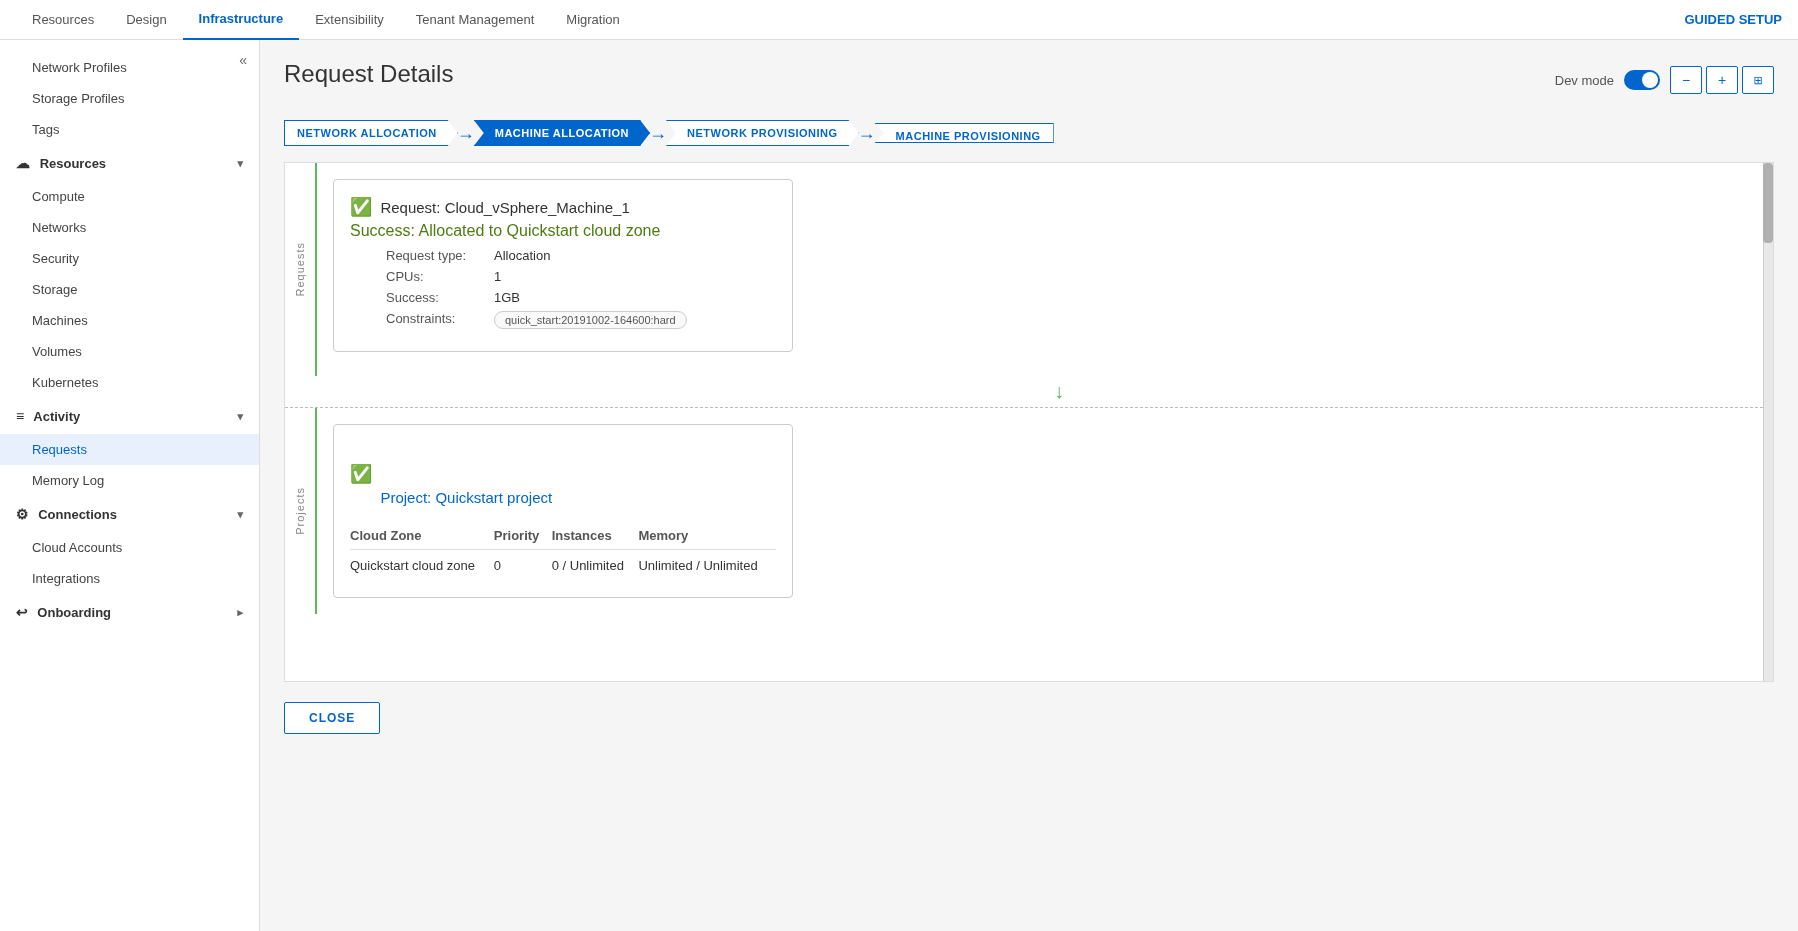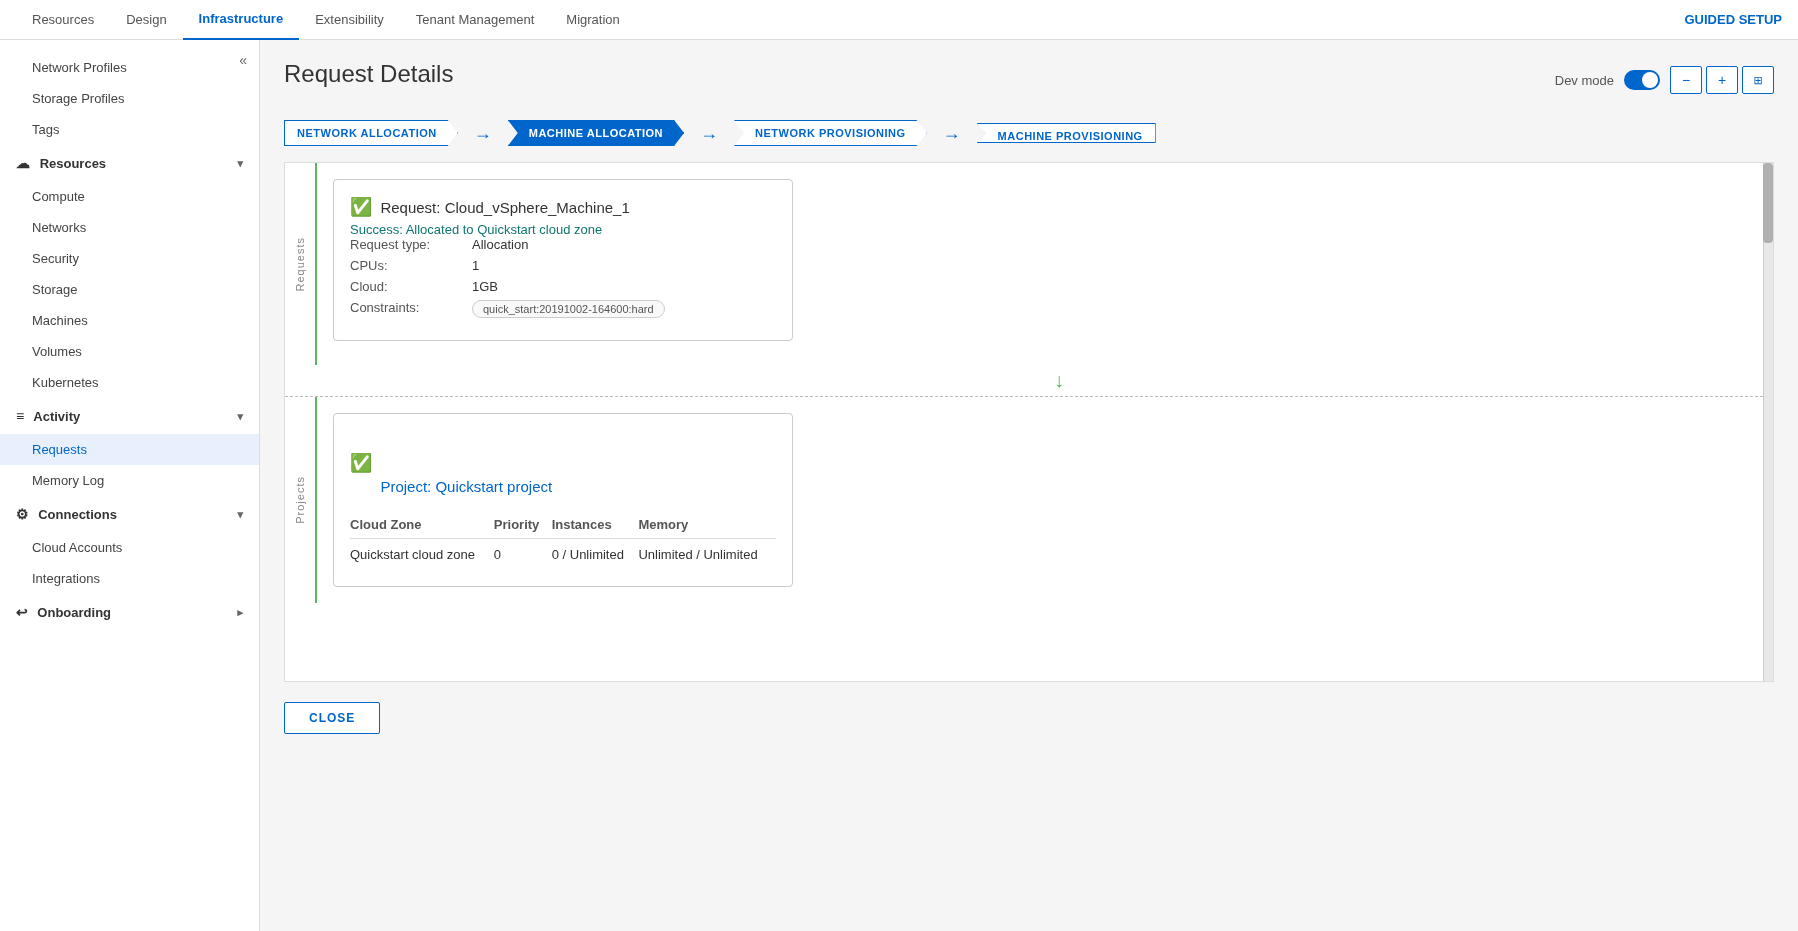--- a/index.html
+++ b/index.html
@@ -56,21 +56,21 @@
       width: 16px; height: 16px; background: #fff; border-radius: 50%;
     }
     .zoom-btn {
       width: 32px; height: 28px; border: 1px solid #0066cc; background: #fff;
       color: #0066cc; cursor: pointer; display: flex; align-items: center;
       justify-content: center; font-size: 14px; border-radius: 2px;
     }
 
     
     .steps-bar {
-      display: flex; align-items: center; margin-bottom: 16px; gap: 17px;
+      display: flex; align-items: center; margin-bottom: 16px; gap: 0;
     }
     .step {
       padding: 6px 16px 6px 20px; border: 1px solid #0066cc; font-size: 11px;
       font-weight: 600; cursor: pointer; position: relative; background: #fff;
       color: #0066cc; letter-spacing: 0.5px; clip-path: polygon(0 0, calc(100% - 10px) 0, 100% 50%, calc(100% - 10px) 100%, 0 100%, 10px 50%);
     }
     .step:first-child { clip-path: polygon(0 0, calc(100% - 10px) 0, 100% 50%, calc(100% - 10px) 100%, 0 100%); }
     .step.active { background: #0066cc; color: #fff; }
 
     
@@ -82,22 +82,22 @@
     
     .request-card {
       border: 1px solid #ccc; border-radius: 4px; padding: 16px;
       background: #fff; max-width: 460px; margin-bottom: 8px;
     }
     .request-card-title {
       display: flex; align-items: center; gap: 8px;
       font-size: 15px; font-weight: 500; margin-bottom: 4px;
     }
     .success-icon { color: #5cb85c; font-size: 18px; }
-    .success-text { color: #0f766e; font-size: 13px; margin-bottom: 0; }
-    .detail-row { display: flex; gap: 22px; margin-bottom: 6px; font-size: 13px; }
+    .success-text { color: #4d7c0f; font-size: 16px; margin-bottom: 8px; }
+    .detail-row { display: flex; gap: 8px; margin-bottom: 6px; font-size: 13px; margin-left: 36px; }
     .detail-label { color: #555; min-width: 100px; }
     .detail-value { color: #333; }
     .constraint-badge {
       border: 1px solid #ccc; border-radius: 10px; padding: 2px 10px;
       font-size: 11px; color: #555; background: #f9f9f9;
     }
 
     
     .arrow-down {
       display: flex; justify-content: center; align-items: center;
@@ -278,21 +278,21 @@
             </div>
             <div class="detail-row">
               <span class="detail-label">Request type:</span>
               <span class="detail-value">Allocation</span>
             </div>
             <div class="detail-row">
               <span class="detail-label">CPUs:</span>
               <span class="detail-value">1</span>
             </div>
             <div class="detail-row">
-              <span class="detail-label">Cloud:</span>
+              <span class="detail-label">Success:</span>
               <span class="detail-value">1GB</span>
             </div>
             <div class="detail-row">
               <span class="detail-label">Constraints:</span>
               <span class="constraint-badge">quick_start:20191002-164600:hard</span>
             </div>
           </div>
         </div>
       </div>
 

